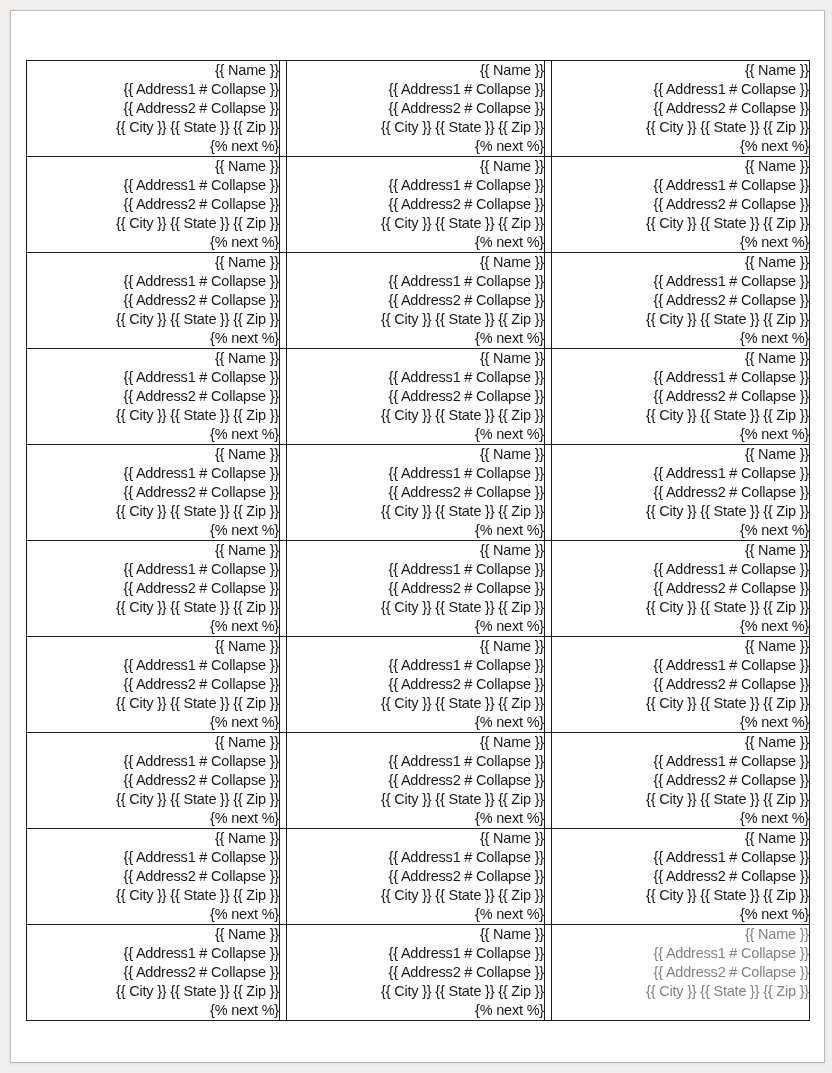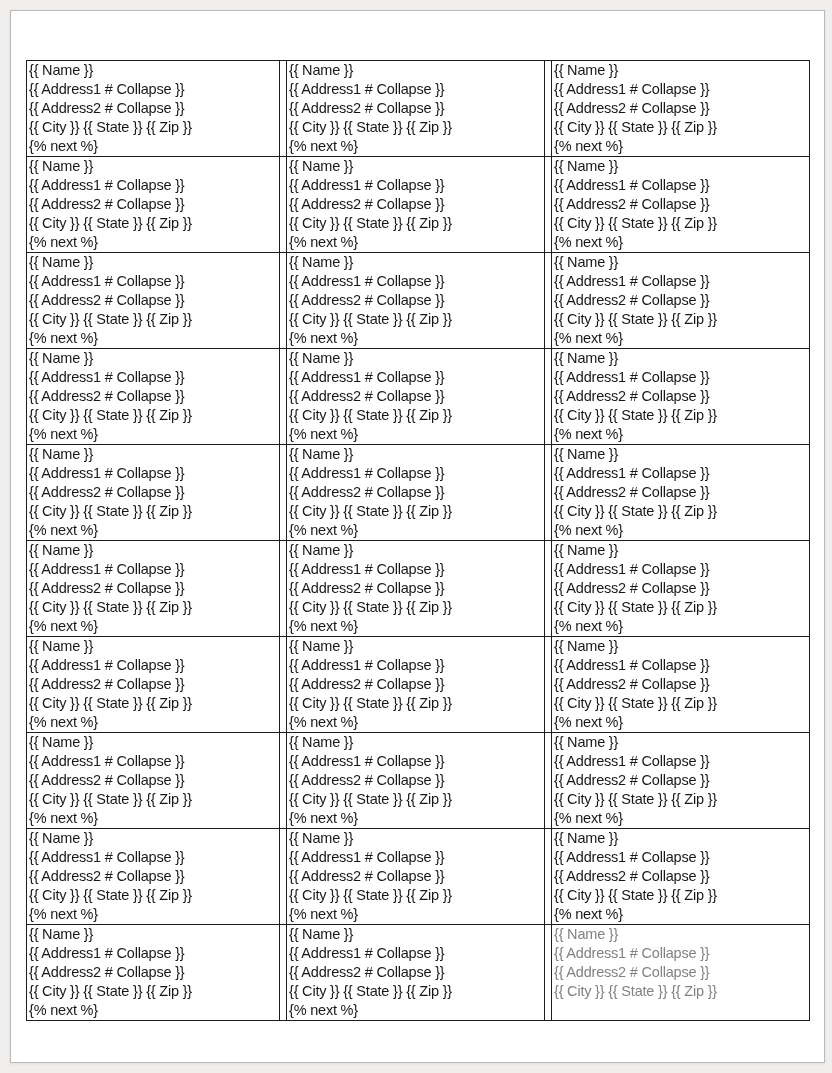--- a/index.html
+++ b/index.html
@@ -16,20 +16,21 @@
   }
   .page {
     position: absolute;
     left: 10px;
     top: 10px;
     width: 813px;
     height: 1051px;
     background: #ffffff;
     border: 1px solid #bcbab8;
     box-shadow: 0 1px 3px rgba(0,0,0,0.07);
+    text-align: right;
   }
   table.labels {
     position: absolute;
     left: 15px;
     top: 49px;
     border-collapse: collapse;
     table-layout: fixed;
   }
   table.labels td {
     border: 1px solid #1c1c1c;

